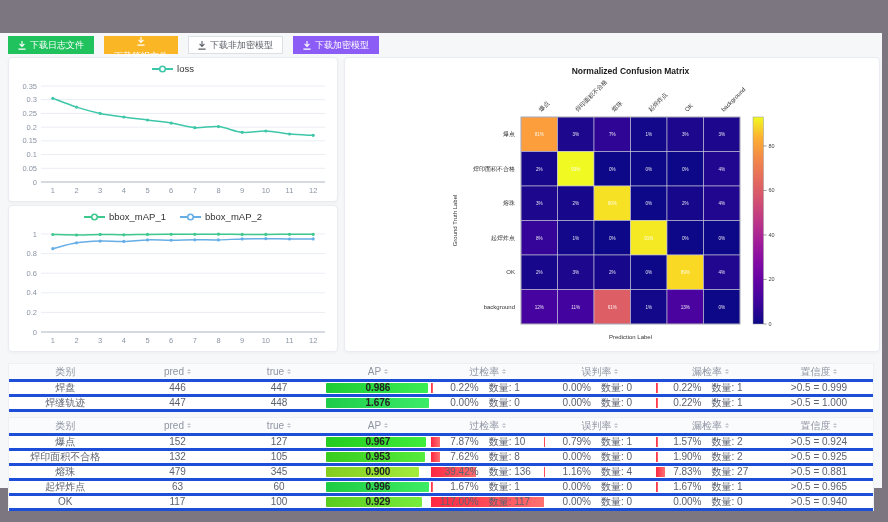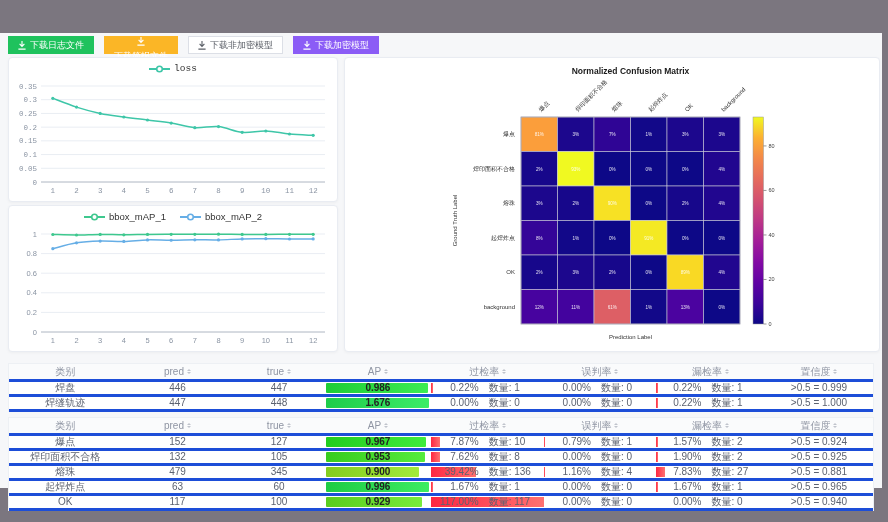--- a/index.html
+++ b/index.html
@@ -11,21 +11,21 @@
   
   #toolbar{position:absolute;left:8px;top:3px;display:flex;gap:10px;align-items:center;}
   .btn{display:inline-flex;align-items:center;gap:4px;height:18px;padding:0 9px;border-radius:0;font-size:9px;border:1px solid transparent;cursor:pointer;white-space:nowrap;font-family:inherit;}
   .btn.green{background:#1fc25d;color:#fff;}
   .btn.orange{background:#fbb626;color:#fff;flex-direction:column;}
   .btn.plain{background:#fff;color:#5a5e66;border-color:#dcdfe6;}
   .btn.gray{background:#8b5cf6;color:#fff;}
   .btn svg{flex:0 0 auto;}
   
   .card{position:absolute;background:#fff;border:1px solid #e9ecf2;border-radius:4px;box-shadow:0 1px 3px rgba(0,0,0,0.04);box-sizing:border-box;}
-  #card-loss{left:8px;top:24px;width:330px;height:145px;font-family:Liberation Mono, monospace;}
+  #card-loss{left:8px;top:24px;width:330px;height:145px;}
   #card-map{left:8px;top:172px;width:330px;height:147px;}
   #card-cm{left:344px;top:24px;width:536px;height:295px;}
   .legend-row{position:absolute;left:0;right:0;top:5px;display:flex;justify-content:center;gap:14px;align-items:center;}
   .legend-item{display:inline-flex;align-items:center;gap:4px;font-size:9.5px;color:#333;cursor:pointer;}
   .chart-svg{position:absolute;left:2px;top:20px;}
   #cm-svg{position:absolute;left:0;top:0;}
   
   #tables{position:absolute;left:8px;top:330px;width:866px;}
   .tbl{background:#fff;font-size:10px;color:#5c6270;border:1px solid #edf0f4;border-bottom:none;}
   .tr{display:flex;align-items:center;border-bottom:3px solid #1d4ed8;height:12px;line-height:12px;}

